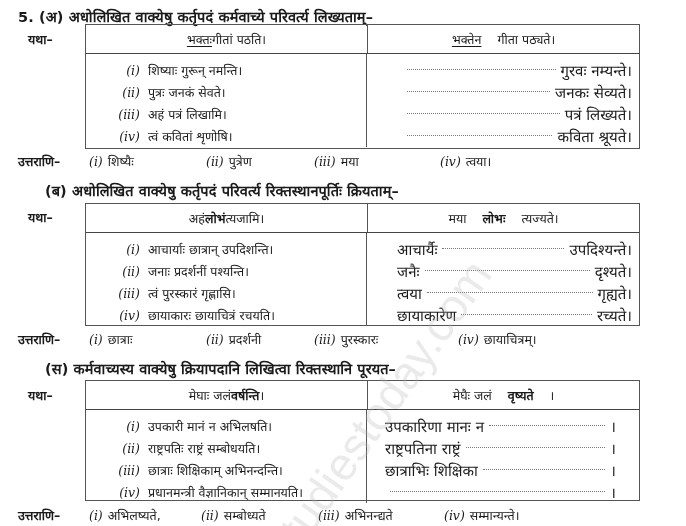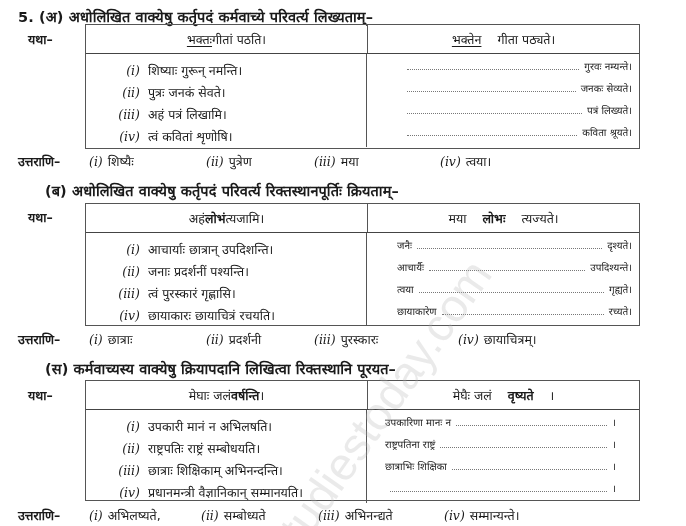--- a/index.html
+++ b/index.html
@@ -26,21 +26,21 @@
   .tbl .hcell.left { width: 281px; border-right: 1.5px solid #555; text-align: right; }
   .tbl .hcell.right { width: 271px; gap: 16px; }
   .tbl .body { display: flex; }
   .tbl .col-left { width: 281px; border-right: 1.5px solid #555; box-sizing: border-box; padding-top: 5px; }
   .tbl .col-right { width: 271px; box-sizing: border-box; padding-top: 5px; }
   .row-l {
     height: 22px; display: flex; align-items: center; font-size: 12.5px; white-space: nowrap;
   }
   .row-l .num { display: inline-block; width: 62px; text-align: right; font-family: "DejaVu Serif", serif; font-style: italic; font-size: 12.5px; padding-right: 8px; box-sizing: border-box; }
   .row-r {
-    height: 22px; display: flex; align-items: flex-start; font-size: 10px; white-space: nowrap; padding: 0 6px 0 30px; box-sizing: border-box;
+    height: 22px; display: flex; align-items: center; font-size: 15px; white-space: nowrap; padding: 0 6px 0 30px; box-sizing: border-box;
   }
   .dots { flex: 1 1 auto; border-bottom: 1.5px dotted #777; height: 7px; margin: 0 5px; align-self: center; transform: translateY(-4px); }
   .dots.lead { margin-left: 0; }
   .answers {
     position: absolute; left: 18px; font-size: 12.5px; white-space: nowrap;
   }
   .answers .lbl { font-weight: bold; margin-right: 12px; }
   .answers .item { position: absolute; top: 0; }
   .answers .roman { font-family: "DejaVu Serif", serif; font-style: italic; margin-right: 5px; }
   u { text-decoration: underline; text-underline-offset: 2px; }
@@ -143,28 +143,28 @@
           <span class="num">(iii)</span>
           <span>त्वं पुरस्कारं गृह्णासि।</span>
         </div>
       <div class="row-l">
           <span class="num">(iv)</span>
           <span>छायाकारः छायाचित्रं रचयति।</span>
         </div>
     </div>
     <div class="col-right">
       <div class="row-r">
+          <span>आचार्यैः</span>
+          <span class="dots"></span>
+          <span>उपदिश्यन्ते।</span>
+        </div>
+      <div class="row-r">
           <span>जनैः</span>
           <span class="dots"></span>
           <span>दृश्यते।</span>
-        </div>
-      <div class="row-r">
-          <span>आचार्यैः</span>
-          <span class="dots"></span>
-          <span>उपदिश्यन्ते।</span>
         </div>
       <div class="row-r">
           <span>त्वया</span>
           <span class="dots"></span>
           <span>गृह्यते।</span>
         </div>
       <div class="row-r">
           <span>छायाकारेण</span>
           <span class="dots"></span>
           <span>रच्यते।</span>

